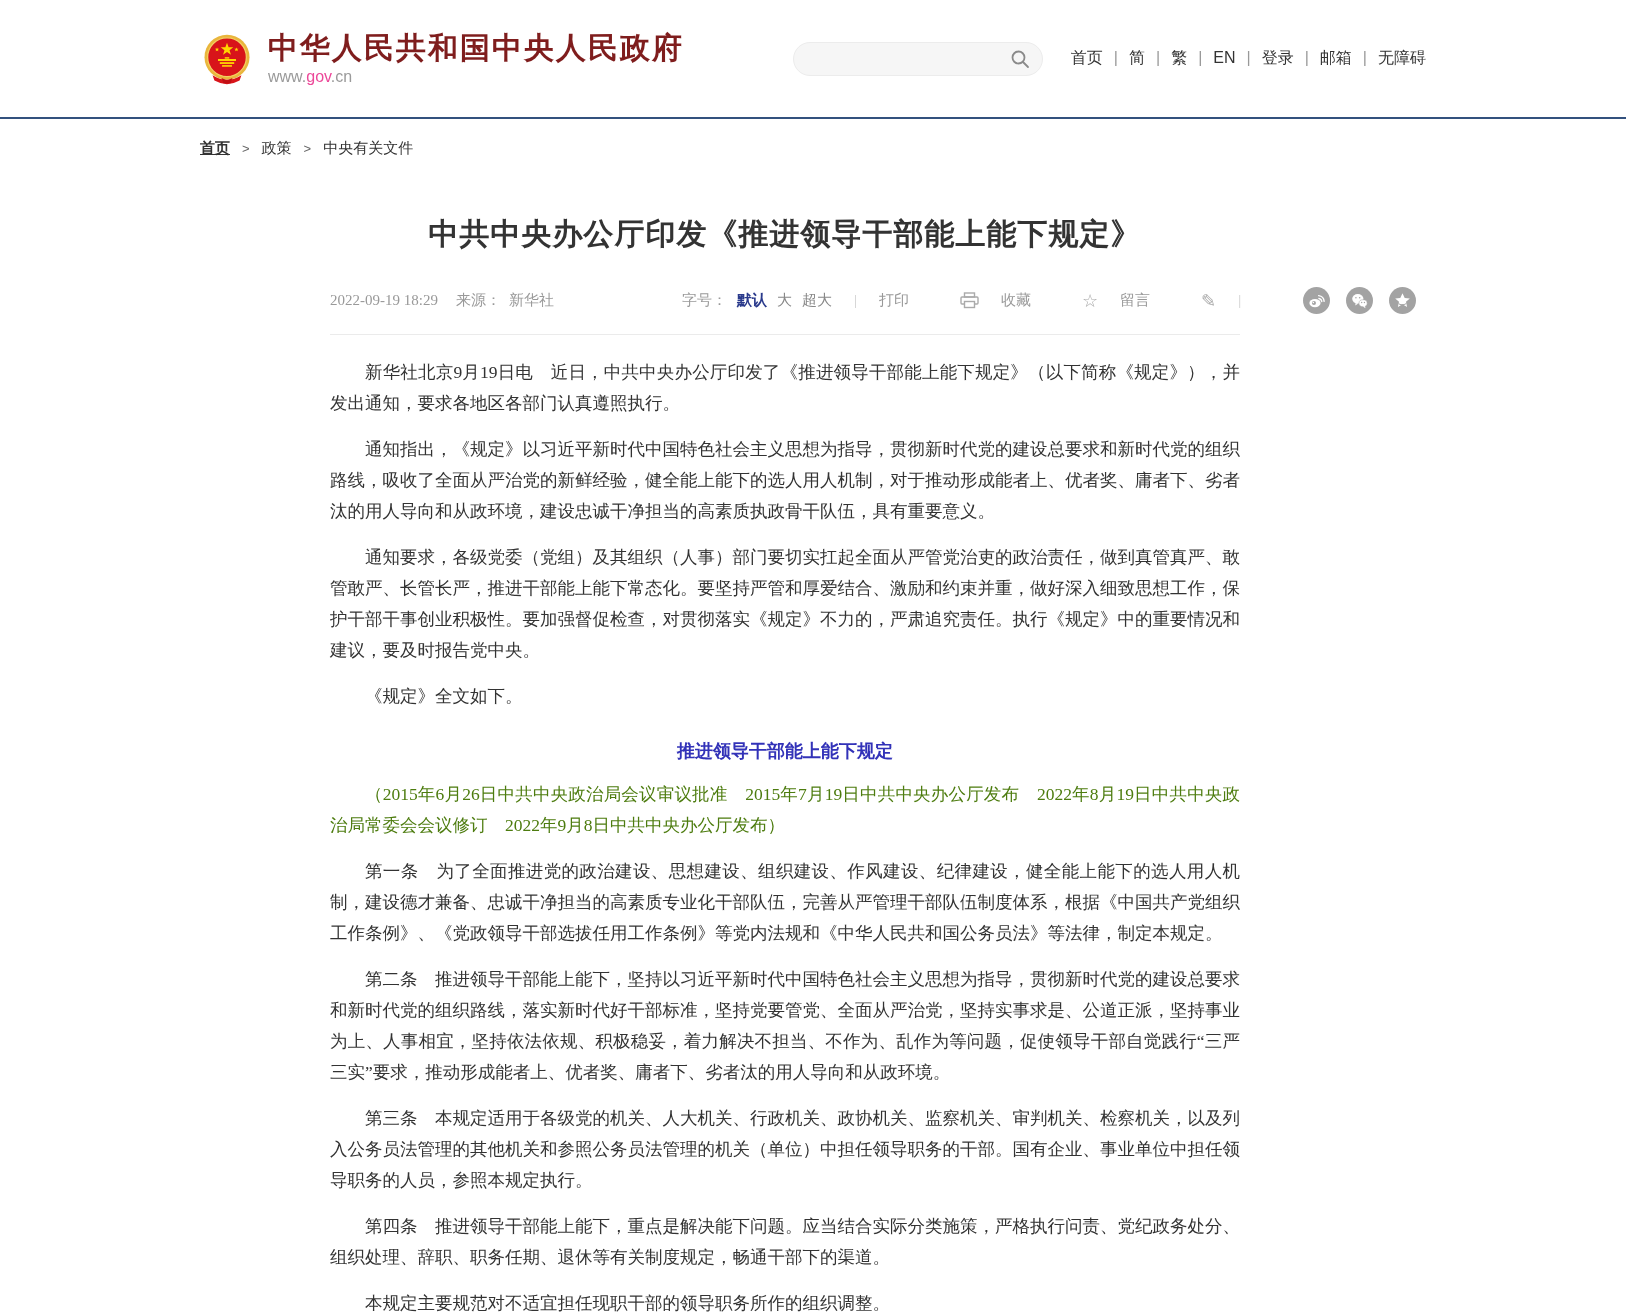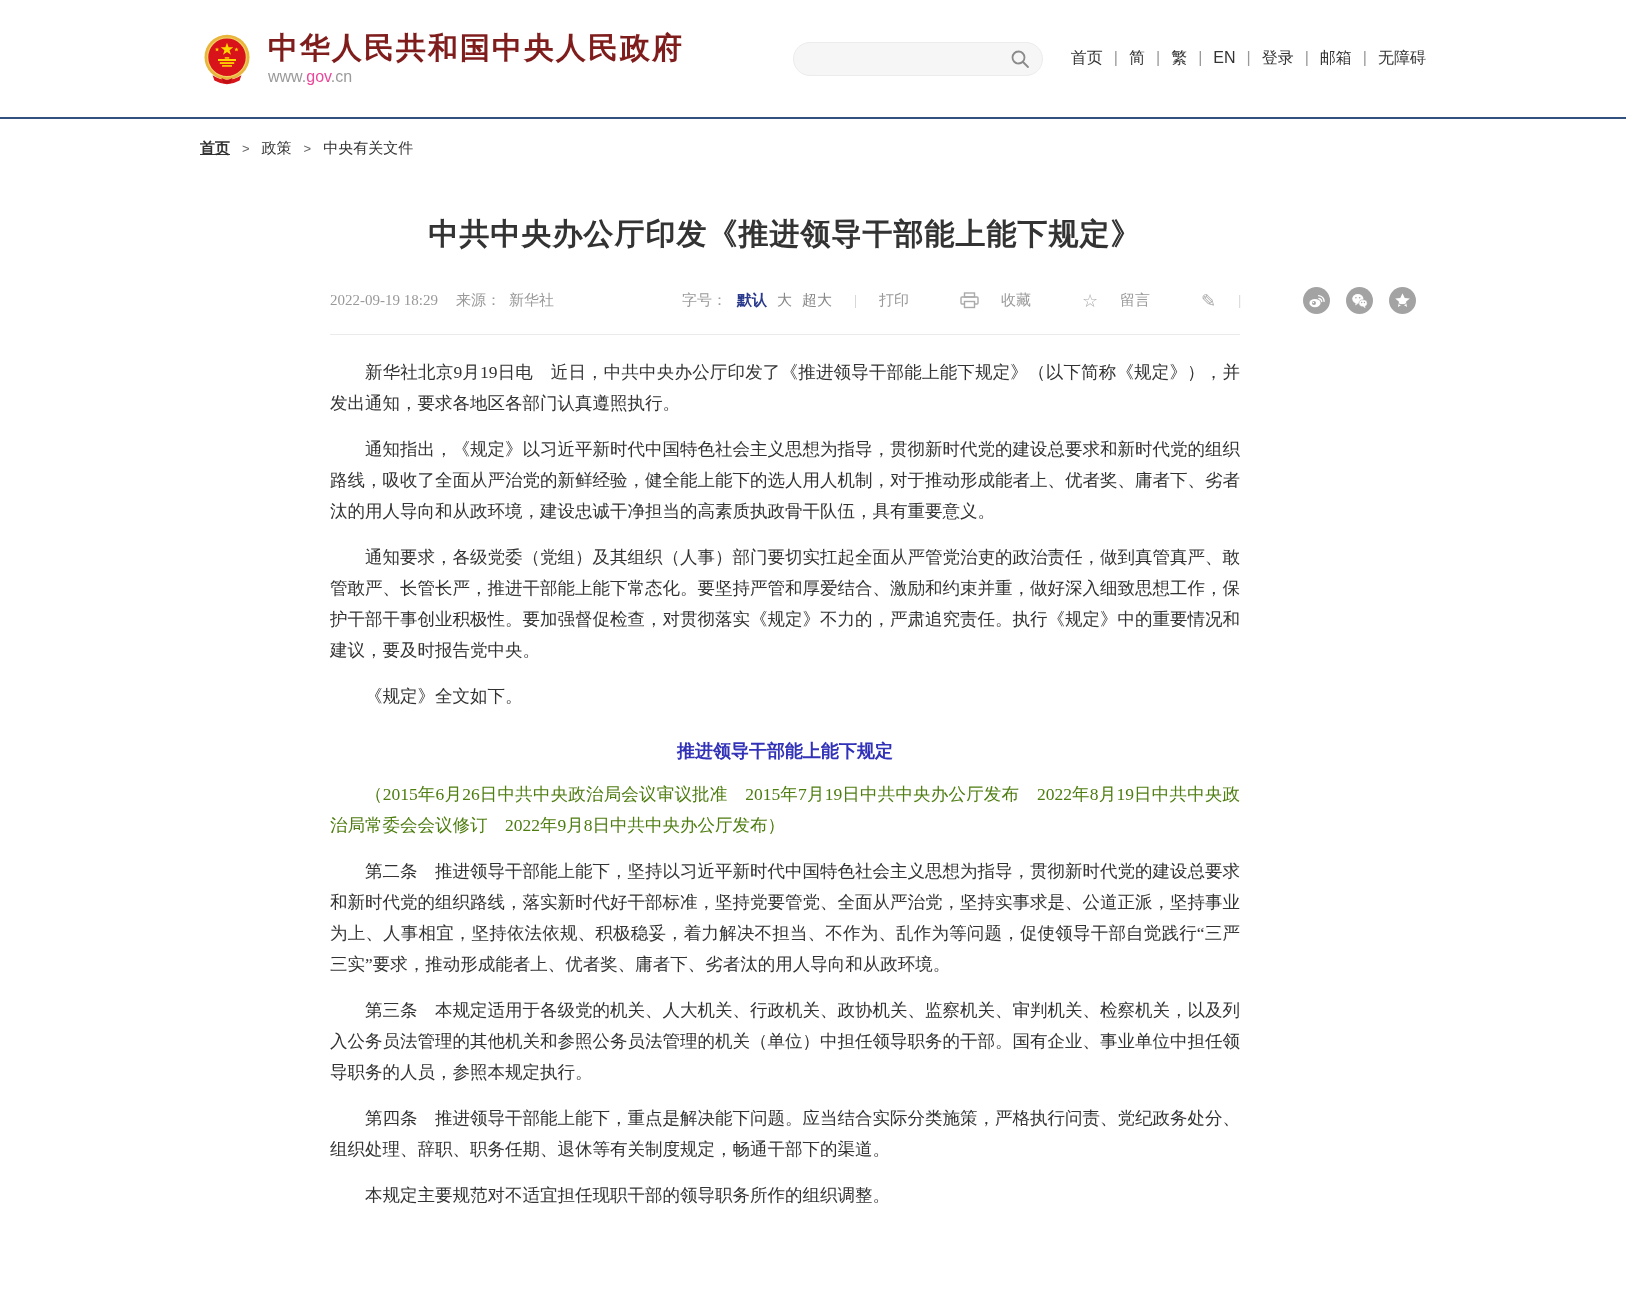--- a/index.html
+++ b/index.html
@@ -183,18 +183,19 @@
 
   <div class="meta-divider"></div>
 
   <div class="article-body">
       <p class="para normal">新华社北京9月19日电　近日，中共中央办公厅印发了《推进领导干部能上能下规定》（以下简称《规定》），并发出通知，要求各地区各部门认真遵照执行。</p>
       <p class="para normal">通知指出，《规定》以习近平新时代中国特色社会主义思想为指导，贯彻新时代党的建设总要求和新时代党的组织路线，吸收了全面从严治党的新鲜经验，健全能上能下的选人用人机制，对于推动形成能者上、优者奖、庸者下、劣者汰的用人导向和从政环境，建设忠诚干净担当的高素质执政骨干队伍，具有重要意义。</p>
       <p class="para normal">通知要求，各级党委（党组）及其组织（人事）部门要切实扛起全面从严管党治吏的政治责任，做到真管真严、敢管敢严、长管长严，推进干部能上能下常态化。要坚持严管和厚爱结合、激励和约束并重，做好深入细致思想工作，保护干部干事创业积极性。要加强督促检查，对贯彻落实《规定》不力的，严肃追究责任。执行《规定》中的重要情况和建议，要及时报告党中央。</p>
       <p class="para normal">《规定》全文如下。</p>
       <p class="para heading-blue">推进领导干部能上能下规定</p>
       <p class="para note-blue">（2015年6月26日中共中央政治局会议审议批准　2015年7月19日中共中央办公厅发布　2022年8月19日中共中央政治局常委会会议修订　2022年9月8日中共中央办公厅发布）</p>
+      <p class="para normal">第一条　为了全面推进党的政治建设、思想建设、组织建设、作风建设、纪律建设，健全能上能下的选人用人机制，建设德才兼备、忠诚干净担当的高素质专业化干部队伍，完善从严管理干部队伍制度体系，根据《中国共产党组织工作条例》、《党政领导干部选拔任用工作条例》等党内法规和《中华人民共和国公务员法》等法律，制定本规定。</p>
       <p class="para normal">第二条　推进领导干部能上能下，坚持以习近平新时代中国特色社会主义思想为指导，贯彻新时代党的建设总要求和新时代党的组织路线，落实新时代好干部标准，坚持党要管党、全面从严治党，坚持实事求是、公道正派，坚持事业为上、人事相宜，坚持依法依规、积极稳妥，着力解决不担当、不作为、乱作为等问题，促使领导干部自觉践行“三严三实”要求，推动形成能者上、优者奖、庸者下、劣者汰的用人导向和从政环境。</p>
       <p class="para normal">第三条　本规定适用于各级党的机关、人大机关、行政机关、政协机关、监察机关、审判机关、检察机关，以及列入公务员法管理的其他机关和参照公务员法管理的机关（单位）中担任领导职务的干部。国有企业、事业单位中担任领导职务的人员，参照本规定执行。</p>
       <p class="para normal">第四条　推进领导干部能上能下，重点是解决能下问题。应当结合实际分类施策，严格执行问责、党纪政务处分、组织处理、辞职、职务任期、退休等有关制度规定，畅通干部下的渠道。</p>
       <p class="para normal">本规定主要规范对不适宜担任现职干部的领导职务所作的组织调整。</p>
     </div>
 </div>
 
 </body></html>

